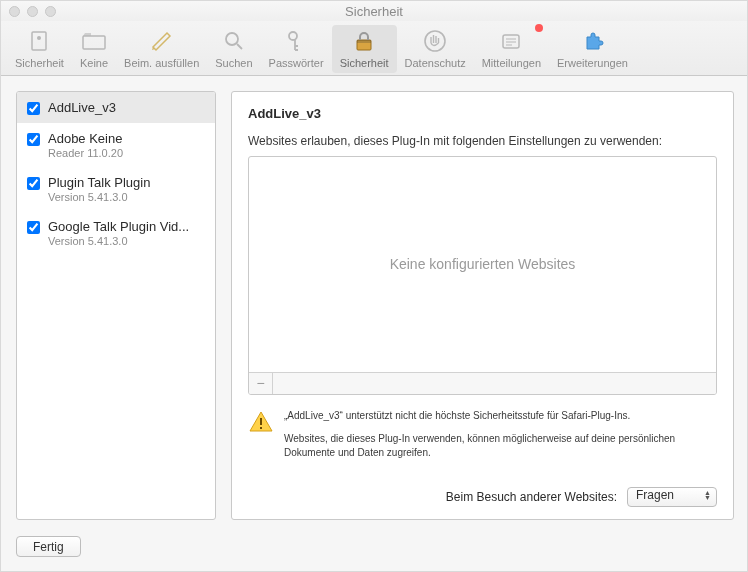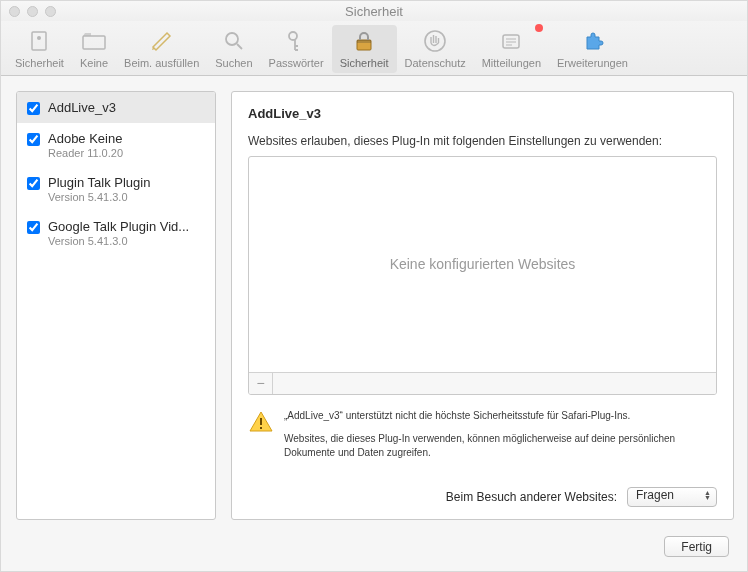--- a/index.html
+++ b/index.html
@@ -32,21 +32,21 @@
   .list-footer { height: 22px; border-top: 1px solid #d2d2d2; display: flex; align-items: stretch; background: #f7f7f7; }
   .minus-btn { width: 24px; display: flex; align-items: center; justify-content: center; border-right: 1px solid #d2d2d2; color: #9a9a9a; font-size: 14px; }
   .warning { display: flex; gap: 10px; margin-top: 14px; }
   .warn-icon { width: 26px; height: 26px; flex-shrink: 0; }
   .warn-texts { font-size: 10px; color: #3a3a3a; line-height: 1.35; }
   .warn-texts p { margin-bottom: 10px; }
   .bottom-row { display: flex; align-items: center; justify-content: flex-end; gap: 10px; margin-top: 18px; }
   .bottom-label { font-size: 12px; color: #2b2b2b; }
   .select { height: 20px; border: 1px solid #bdbdbd; border-radius: 4px; background: linear-gradient(#fff,#f1f1f1); padding: 0 18px 0 8px; font-size: 12px; display: flex; align-items: flex-start; position: relative; min-width: 90px; }
   .select .chev { position: absolute; right: 5px; top: 2px; display: flex; flex-direction: column; line-height: 5px; font-size: 7px; color: #555; }
-  .footer { display: flex; justify-content: flex-end; padding: 6px 18px 14px 0; }
+  .footer { display: flex; padding: 6px 18px 14px 15px; }
   .btn { height: 21px; padding: 0 16px; border: 1px solid #bdbdbd; border-radius: 4px; background: linear-gradient(#fff,#f1f1f1); font-size: 12px; display: flex; align-items: center; }
   svg { display: block; }
 </style>
 </head>
 <body>
 
 <div class="window">
 
   <div class="titlebar">
     <div class="traffic">

